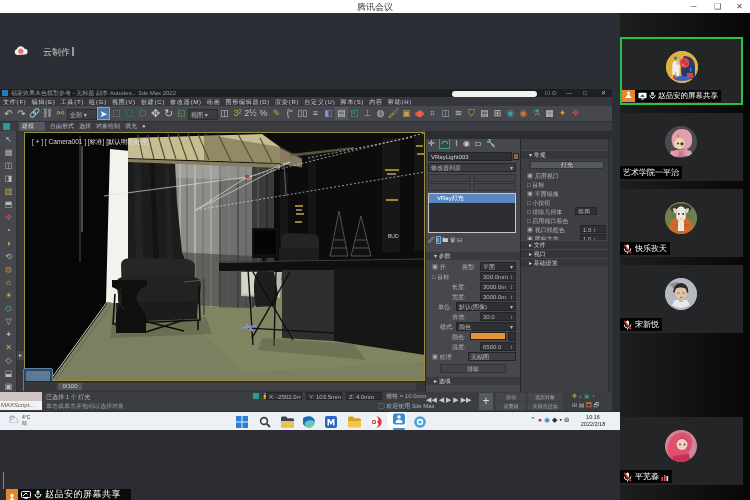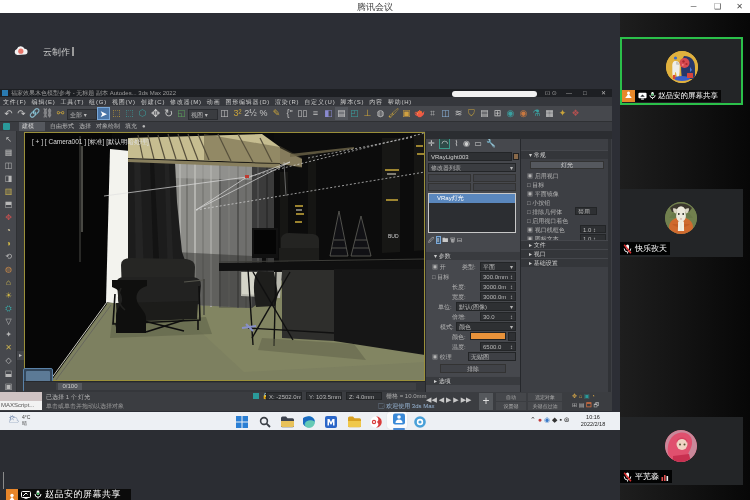--- a/index.html
+++ b/index.html
@@ -447,20 +447,37 @@
             <rect x="2.6" y="0.5" width="2.8" height="4.4" rx="1.4" fill="#fff"></rect>
             <path d="M1 4 a3 3.2 0 0 0 6 0" fill="none" stroke="#fff"></path>
             <line x1="4" y1="7.2" x2="4" y2="8.6" stroke="#fff"></line>
             <rect x="2.9" y="2.4" width="2.2" height="2.2" fill="#35b558"></rect>
           </svg>
         <span style="font-size:7.5px; margin-left:2px;">赵品安的屏幕共享</span>
       </span>
     </div>
   </div>
 
+  <div class="tile" style="top:113px;">
+    <div class="av" style="background:#47474b;">
+      <svg width="32" height="32" viewBox="0 0 32 32">
+        <circle cx="16" cy="16" r="16" fill="#4a4a4f"></circle>
+        <path d="M7 17 C5 9 10 3 17 3 C25 3 28 9 27 16 C26.5 20 24 23 21 23 L10 22 C8.5 21 7.5 19 7 17 Z" fill="#e3a0ac"></path>
+        <ellipse cx="14.5" cy="17.5" rx="5.2" ry="5.8" fill="#e9d7b4"></ellipse>
+        <circle cx="13" cy="17.5" r="1" fill="#3a3028"></circle>
+        <circle cx="17" cy="17.8" r="1.6" fill="#3a3028"></circle>
+        <path d="M10 24 l12 -1 c2.5 2 3 5 2 7 l-16 1 c-1 -3 -0.5 -5 2 -7 Z" fill="#dd98a6"></path>
+        <path d="M13.5 25 l5 0 l-0.5 6 l-4.5 0 Z" fill="#c87888"></path>
+        <path d="M6 25 c2 -1 4 0 4 2 l-1 3 c-2 0.5 -3.5 -0.5 -4 -2 Z" fill="#e3a0ac"></path>
+        <path d="M26 25 c-2 -1 -4 0 -4 2 l1 3 c2 0.5 3.5 -0.5 4 -2 Z" fill="#e3a0ac"></path>
+        <path d="M12 8 l3 2 l-3 1.5 Z" fill="#c87888"></path>
+      </svg>
+    </div>
+    <div class="lbl">艺术学院一平治</div>
+  </div>
 
   <div class="tile" style="top:189px;">
     <div class="av" style="background:#6e7c4c;">
       <svg width="32" height="32" viewBox="0 0 32 32">
         <circle cx="16" cy="16" r="16" fill="#71804e"></circle>
         <path d="M5 6 a16 16 0 0 1 22 0 l-3 4 l-17 0 Z" fill="#3c382e"></path>
         <path d="M8 11 l16 0 l4 5 l-24 0 Z" fill="#667647" opacity="0.7"></path>
         <ellipse cx="16" cy="25" rx="12" ry="10" fill="#cf6a2e"></ellipse>
         <path d="M7 22 a12 10 0 0 0 18 0 Z" fill="#c45f26"></path>
         <path d="M12 7 a4.5 5 0 0 1 8 0 l0.8 6 c0.5 3 -1 5 -2.3 6 l0.5 8 c0 1.5 -1 2 -2 2 l-2 0 c-1 0 -2 -0.5 -2 -2 l0.5 -8 c-1.3 -1 -2.8 -3 -2.3 -6 Z" fill="#ece9dc"></path>
@@ -474,20 +491,41 @@
       </svg>
     </div>
     <div class="lbl"><svg width="9" height="10" viewBox="0 0 9 10" style="margin-right:3px; flex:none;">
           <rect x="3" y="0.5" width="3" height="5" rx="1.5" fill="#fff"></rect>
           <path d="M1.2 4.5 a3.3 3.5 0 0 0 6.6 0" fill="none" stroke="#fff" stroke-width="0.9"></path>
           <line x1="4.5" y1="8.2" x2="4.5" y2="9.6" stroke="#fff" stroke-width="0.9"></line>
           <line x1="1.2" y1="0.8" x2="7.9" y2="9.3" stroke="#e03030" stroke-width="1.5"></line>
         </svg>快乐孜天</div>
   </div>
 
+  <div class="tile" style="top:265px;">
+    <div class="av" style="background:#a8aeb4;">
+      <svg width="32" height="32" viewBox="0 0 32 32">
+        <circle cx="16" cy="16" r="16" fill="#b4bac0"></circle>
+        <path d="M4 6 l8 -2 l6 4 l-8 4 Z" fill="#8a9098"></path>
+        <path d="M16 30 a16 16 0 0 1 -9 -3 l3 -5 l12 0 l3 5 a16 16 0 0 1 -9 3 Z" fill="#e8e8ea"></path>
+        <ellipse cx="16" cy="14" rx="6.5" ry="7" fill="#e2c4a8"></ellipse>
+        <path d="M9 12 a7 7 0 0 1 14 0 l-1 2 c0 -4 -2 -6 -6 -6 c-4 0 -6 2 -6 6 Z" fill="#2e2620"></path>
+        <path d="M9.5 9 c4 -3 10 -3 13 1 l1 4 l-1.5 1 l-1 -4 c-3 -2 -8 -2 -10.5 0 l-1 4 l-1.5 -1 Z" fill="#32281f"></path>
+        <path d="M14 21 l4 0 l0 3 l-4 0 Z" fill="#d4b49a"></path>
+        <path d="M12.5 15 l2 0 M17.5 15 l2 0" stroke="#4a3a2e" stroke-width="0.8"></path>
+        <path d="M15 19.5 l2.5 -0.3" stroke="#a85a50" stroke-width="1"></path>
+      </svg>
+    </div>
+    <div class="lbl"><svg width="9" height="10" viewBox="0 0 9 10" style="margin-right:3px; flex:none;">
+          <rect x="3" y="0.5" width="3" height="5" rx="1.5" fill="#fff"></rect>
+          <path d="M1.2 4.5 a3.3 3.5 0 0 0 6.6 0" fill="none" stroke="#fff" stroke-width="0.9"></path>
+          <line x1="4.5" y1="8.2" x2="4.5" y2="9.6" stroke="#fff" stroke-width="0.9"></line>
+          <line x1="1.2" y1="0.8" x2="7.9" y2="9.3" stroke="#e03030" stroke-width="1.5"></line>
+        </svg>宋新悦</div>
+  </div>
 
 
   <div class="tile" style="top:417px;">
     <div class="av" style="background:#c4566a;">
       <svg width="32" height="32" viewBox="0 0 32 32">
         <circle cx="16" cy="16" r="16" fill="#c9889a"></circle>
         <path d="M14 3 c9 -2 14 4 13 11 c-1 6 -4 8 -4 12 l-8 5 c-6 1 -11 -3 -12 -8 c-1 -6 1 -18 11 -20 Z" fill="#e0506e"></path>
         <ellipse cx="17" cy="14" rx="5.5" ry="6" fill="#f0d4c4"></ellipse>
         <path d="M11.5 11 a6 6 0 0 1 11 0 l-0.5 2 c-1 -3 -2.5 -4 -5 -4 c-2.5 0 -4.5 1 -5 4 Z" fill="#d84060"></path>
         <path d="M8 26 l16 -2 l2 8 l-18 0 Z" fill="#c83050"></path>

